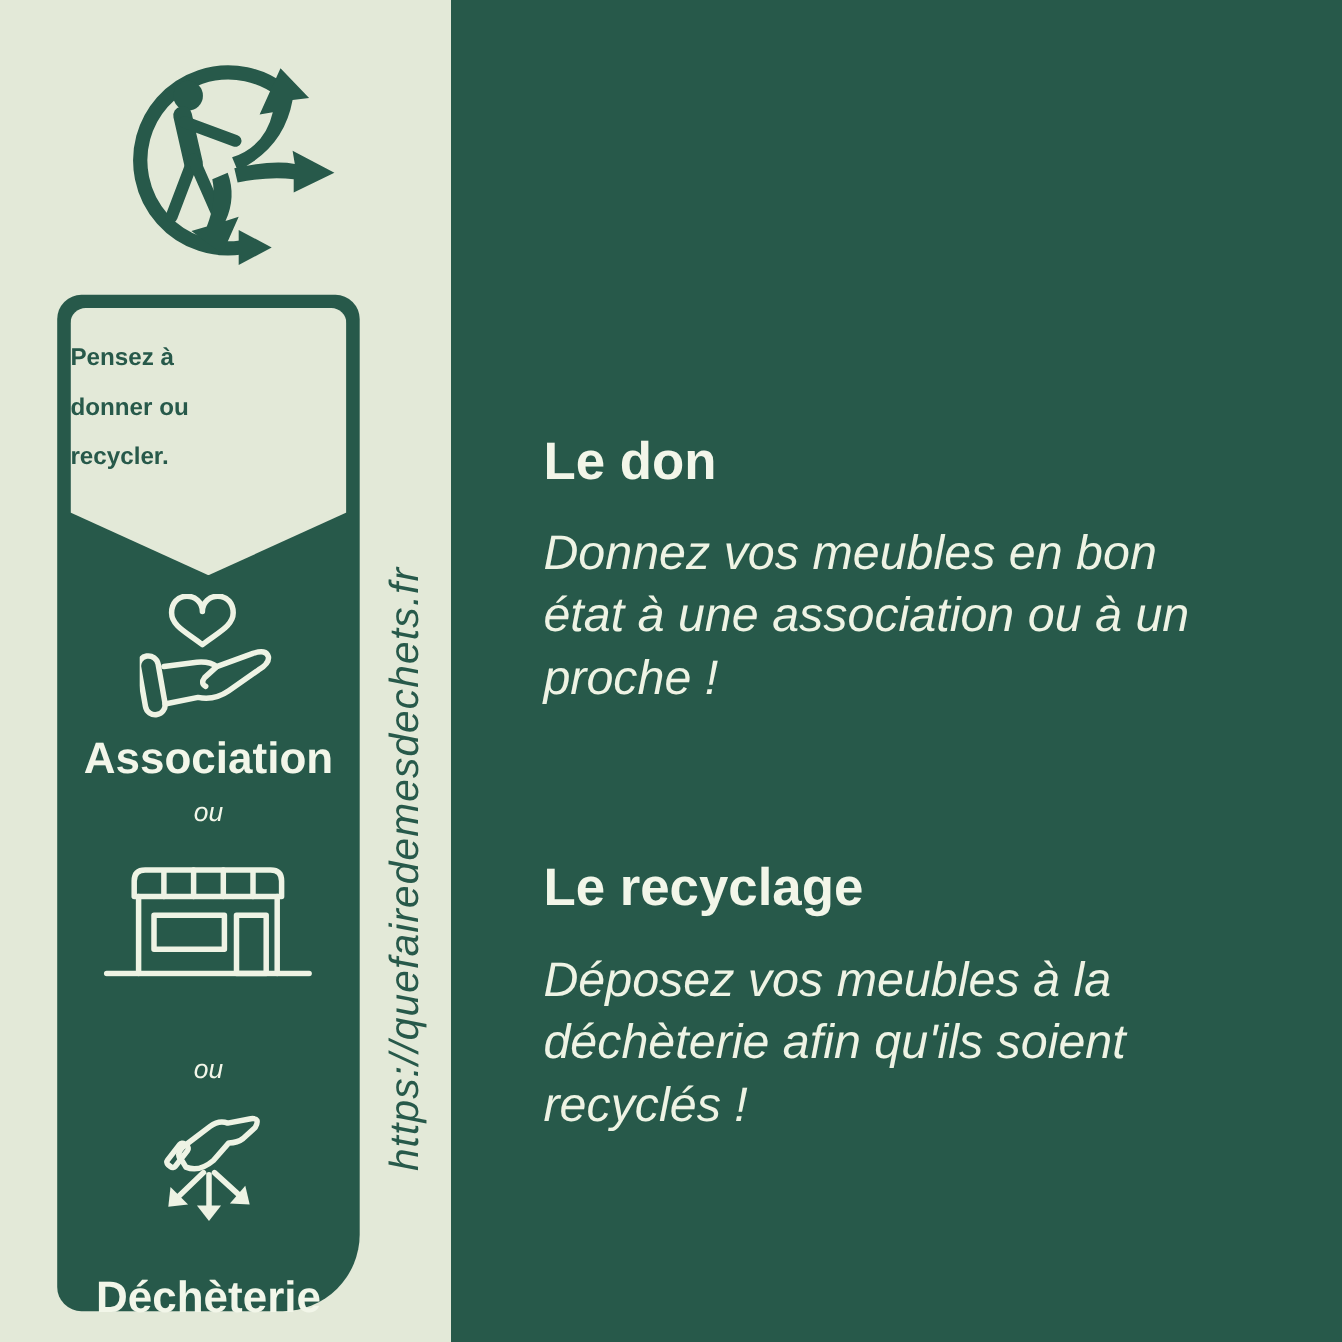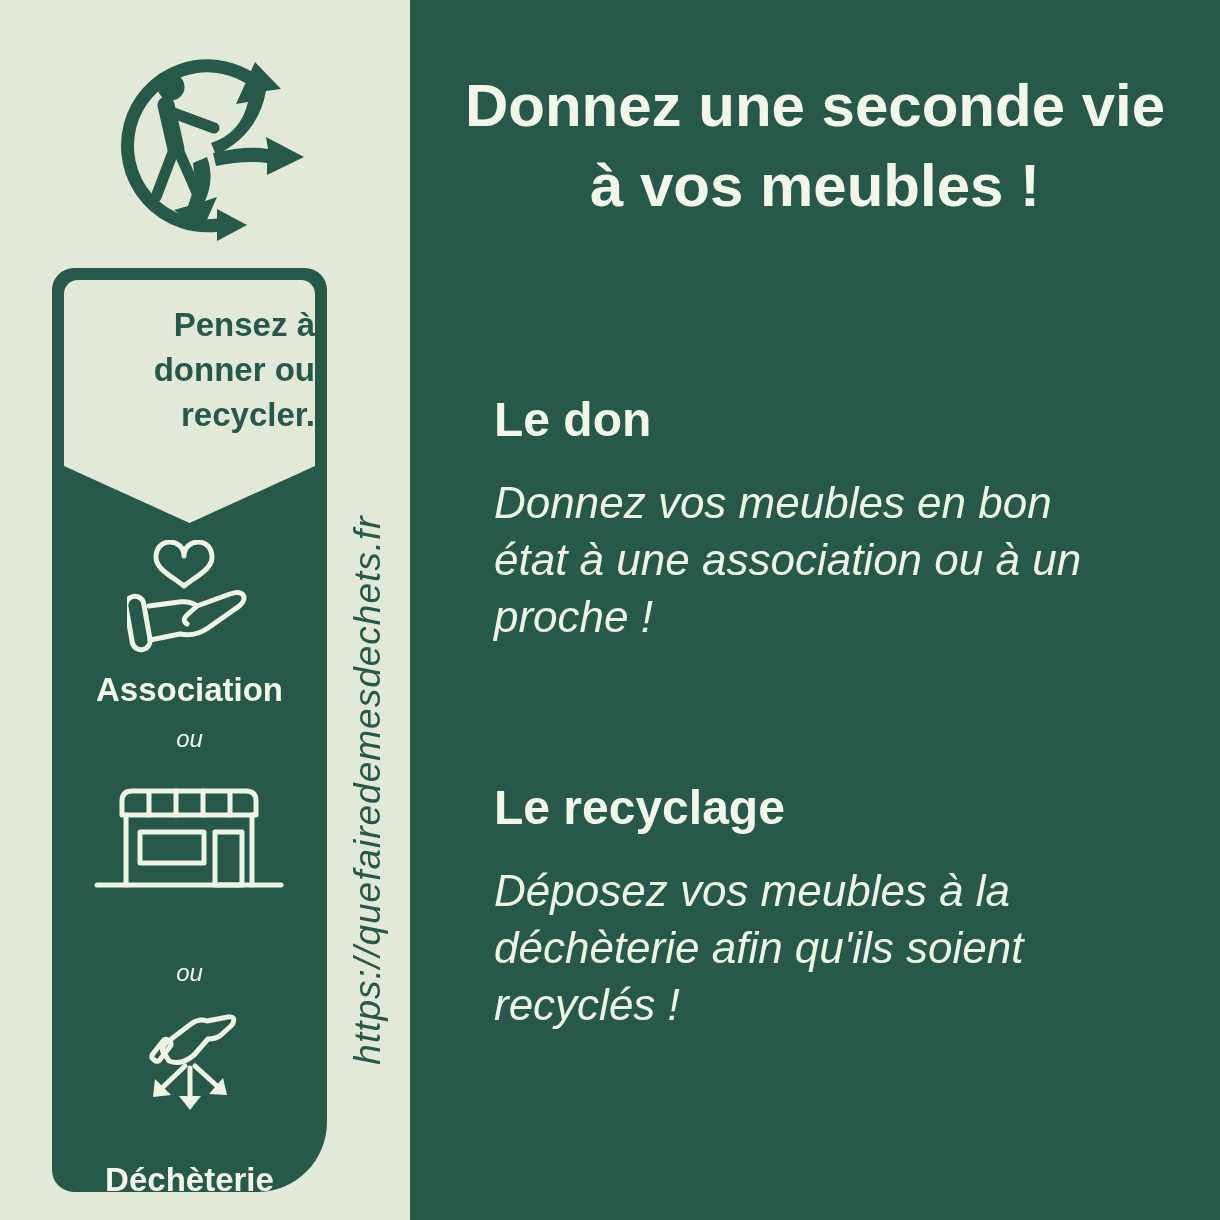--- a/index.html
+++ b/index.html
@@ -26,35 +26,35 @@
     background:var(--bg-dark);
     border-radius:22px 22px 70px 22px;
   }
   .banner{
     position:absolute;left:12px;top:12px;width:251px;height:243px;
     background:var(--bg-light);
     border-radius:14px 14px 0 0;
     clip-path:polygon(0 0,100% 0,100% 76.5%,50% 100%,0 76.5%);
   }
   .banner-text{
-    padding-top:22px;text-align:right;
-    font-size:33px;line-height:45px;font-weight:bold;
+    padding-top:22px;text-align:left;
+    font-size:22px;line-height:45px;font-weight:bold;
     color:var(--text-dark);
   }
   .ic{position:absolute;}
   .ic-handheart{left:75px;top:272px;width:124px;height:116px;}
   .ic-store{left:42px;top:520px;width:190px;height:100px;}
   .ic-dropoff{left:81px;top:744px;width:108px;height:108px;}
   .ol{fill:none;stroke:var(--icon-light);stroke-width:5;stroke-linecap:round;stroke-linejoin:round;}
   .fd{fill:var(--text-dark);}
   .fl{fill:var(--icon-light);}
 
   .card-label{
     position:absolute;left:0;width:100%;text-align:center;
-    font-size:33px;line-height:40px;font-weight:bold;color:var(--text-light);
+    font-size:40px;line-height:40px;font-weight:bold;color:var(--text-light);
   }
   .lbl-association{top:402px;}
   .lbl-magasin{top:634px;}
   .lbl-dechetterie{top:892px;}
   .connector{
     position:absolute;left:0;width:100%;text-align:center;
     font-size:24px;line-height:30px;font-style:italic;color:var(--text-light);
   }
   .conn-1{top:456px;}
   .conn-2{top:690px;}
@@ -147,22 +147,20 @@
         <polygon class="fl" points="94,83 76,82 90,66"></polygon>
       </svg>
 
       <div class="card-label lbl-dechetterie">Déchèterie</div>
     </div>
 
     <div class="url-vertical">https://quefairedemesdechets.fr</div>
   </div>
 
   <div class="panel-right">
-    <h1 class="title pre">Donnez une seconde vie
-à vos meubles !</h1>
 
     <section class="sec sec-recyclage">
       <h2>Le recyclage</h2>
       <p class="pre">Déposez vos meubles à la
 déchèterie afin qu'ils soient
 recyclés !</p>
     </section>
 
     <section class="sec sec-don">
       <h2>Le don</h2>

